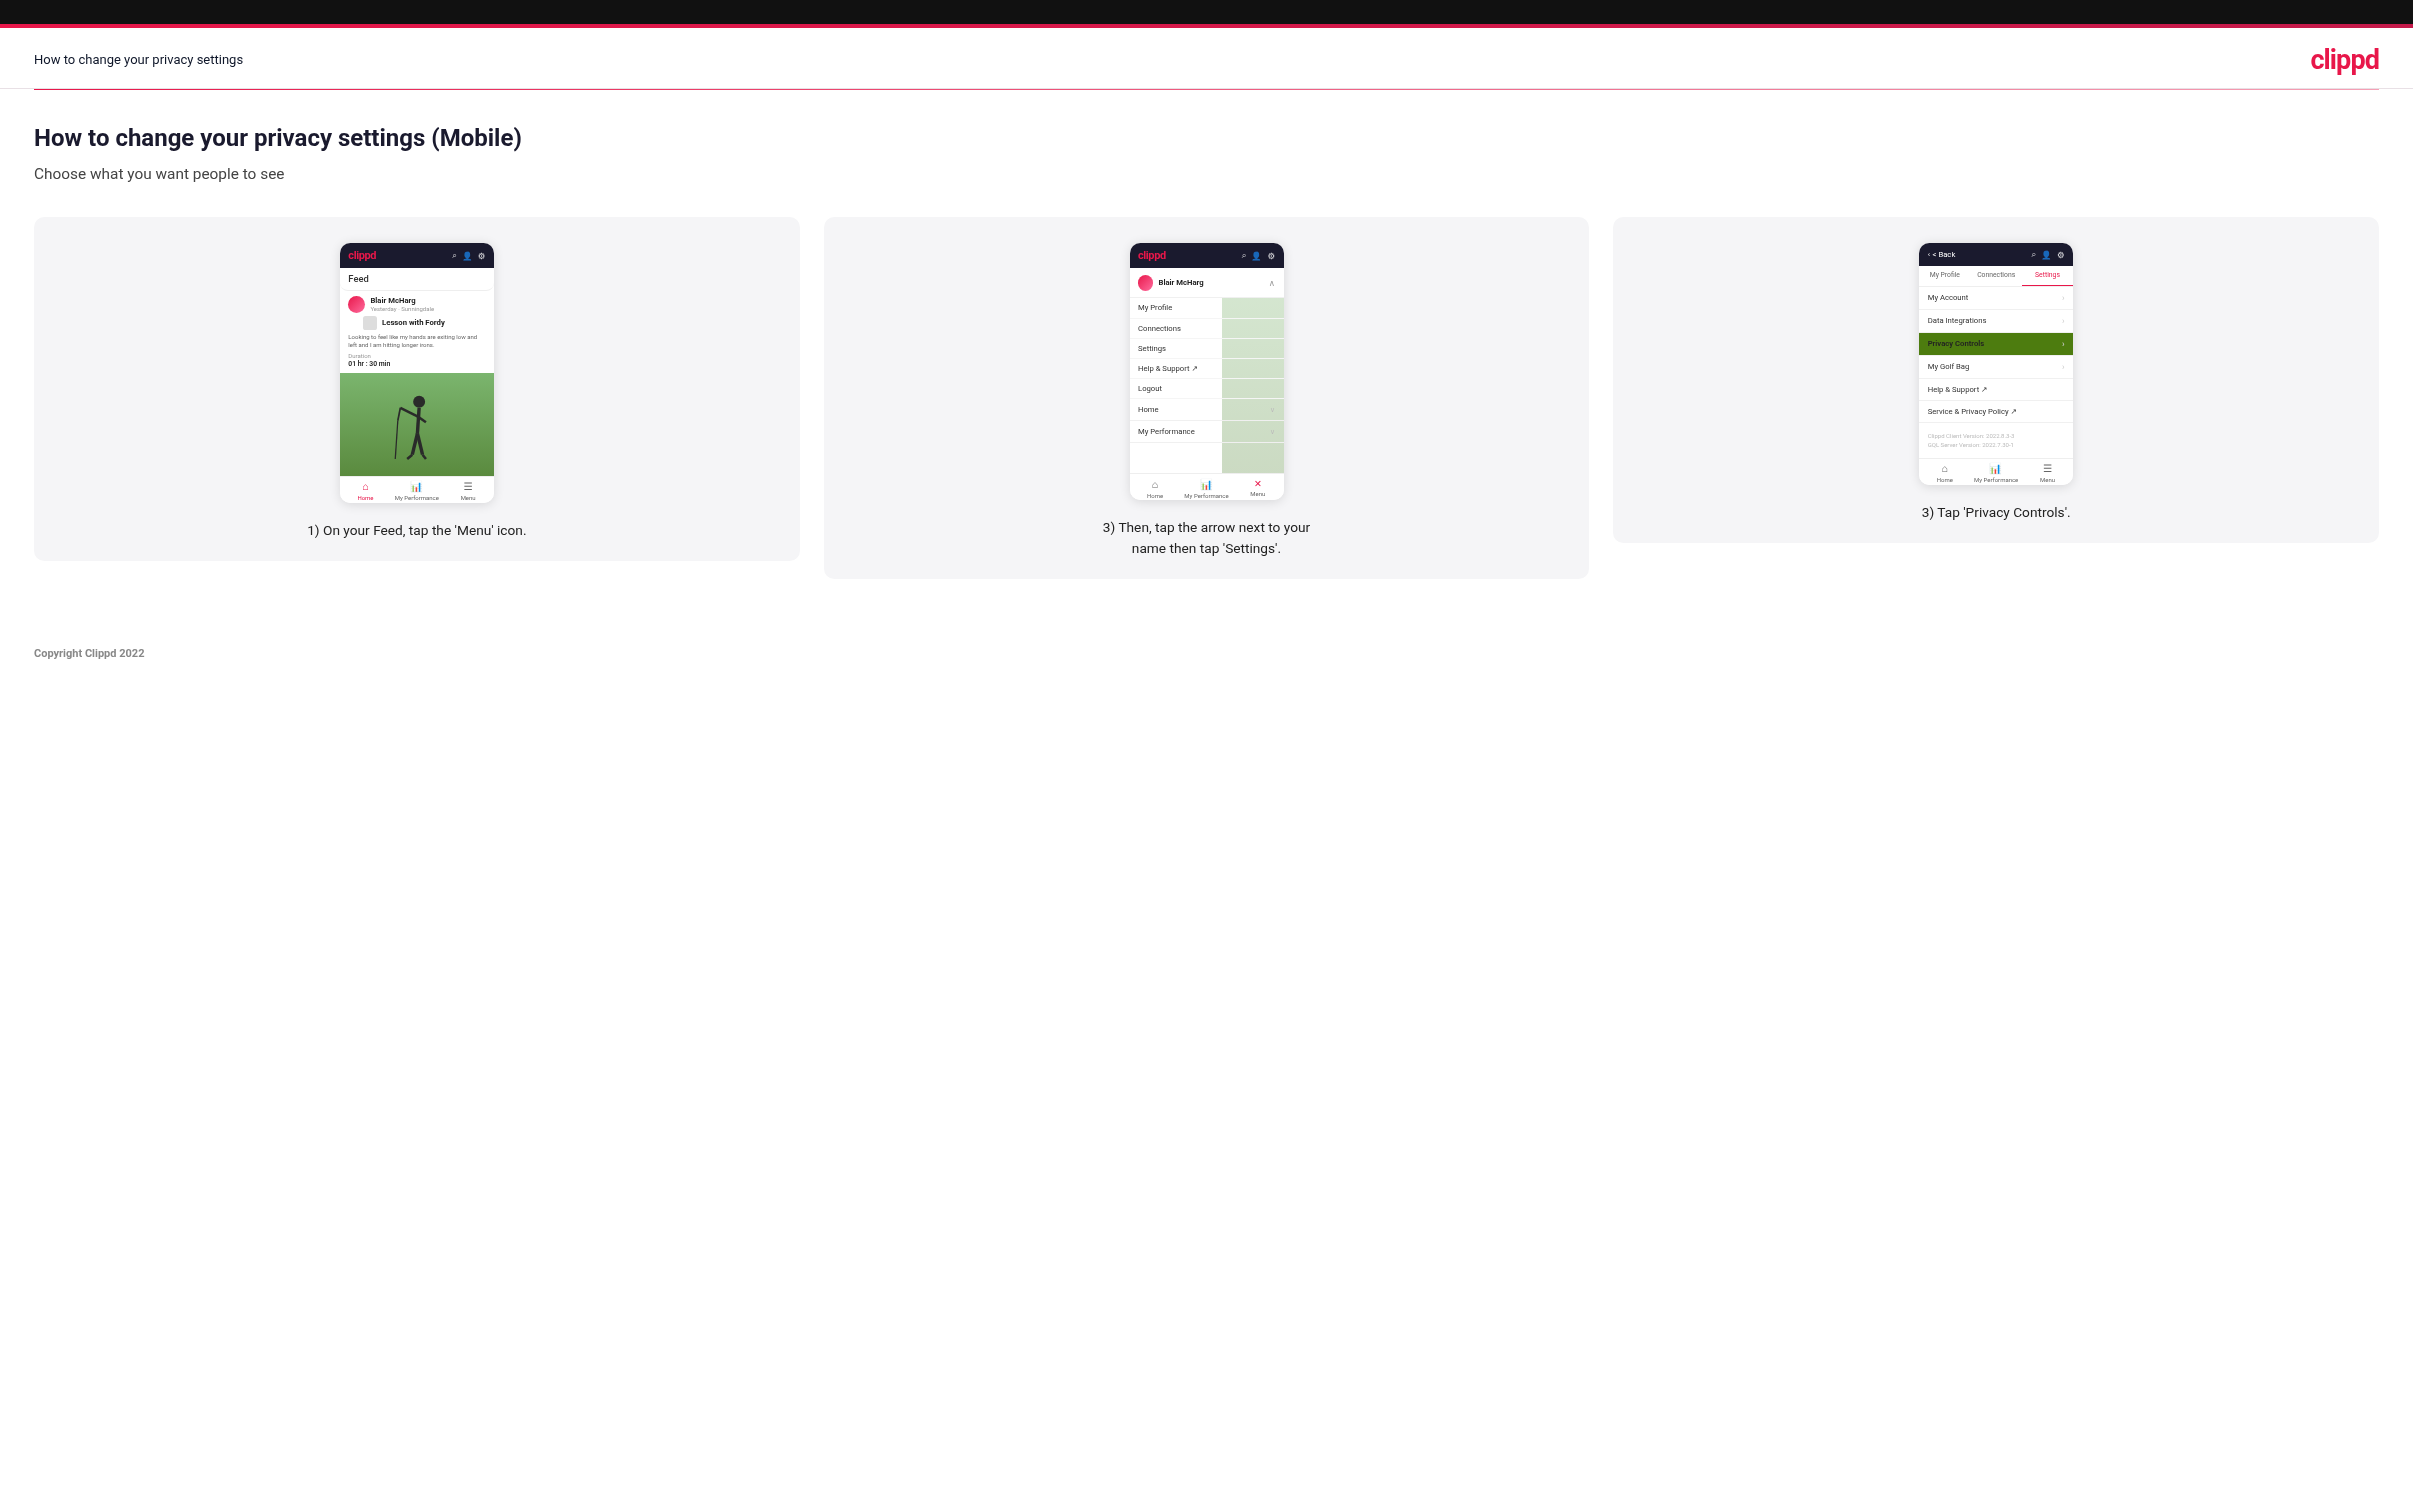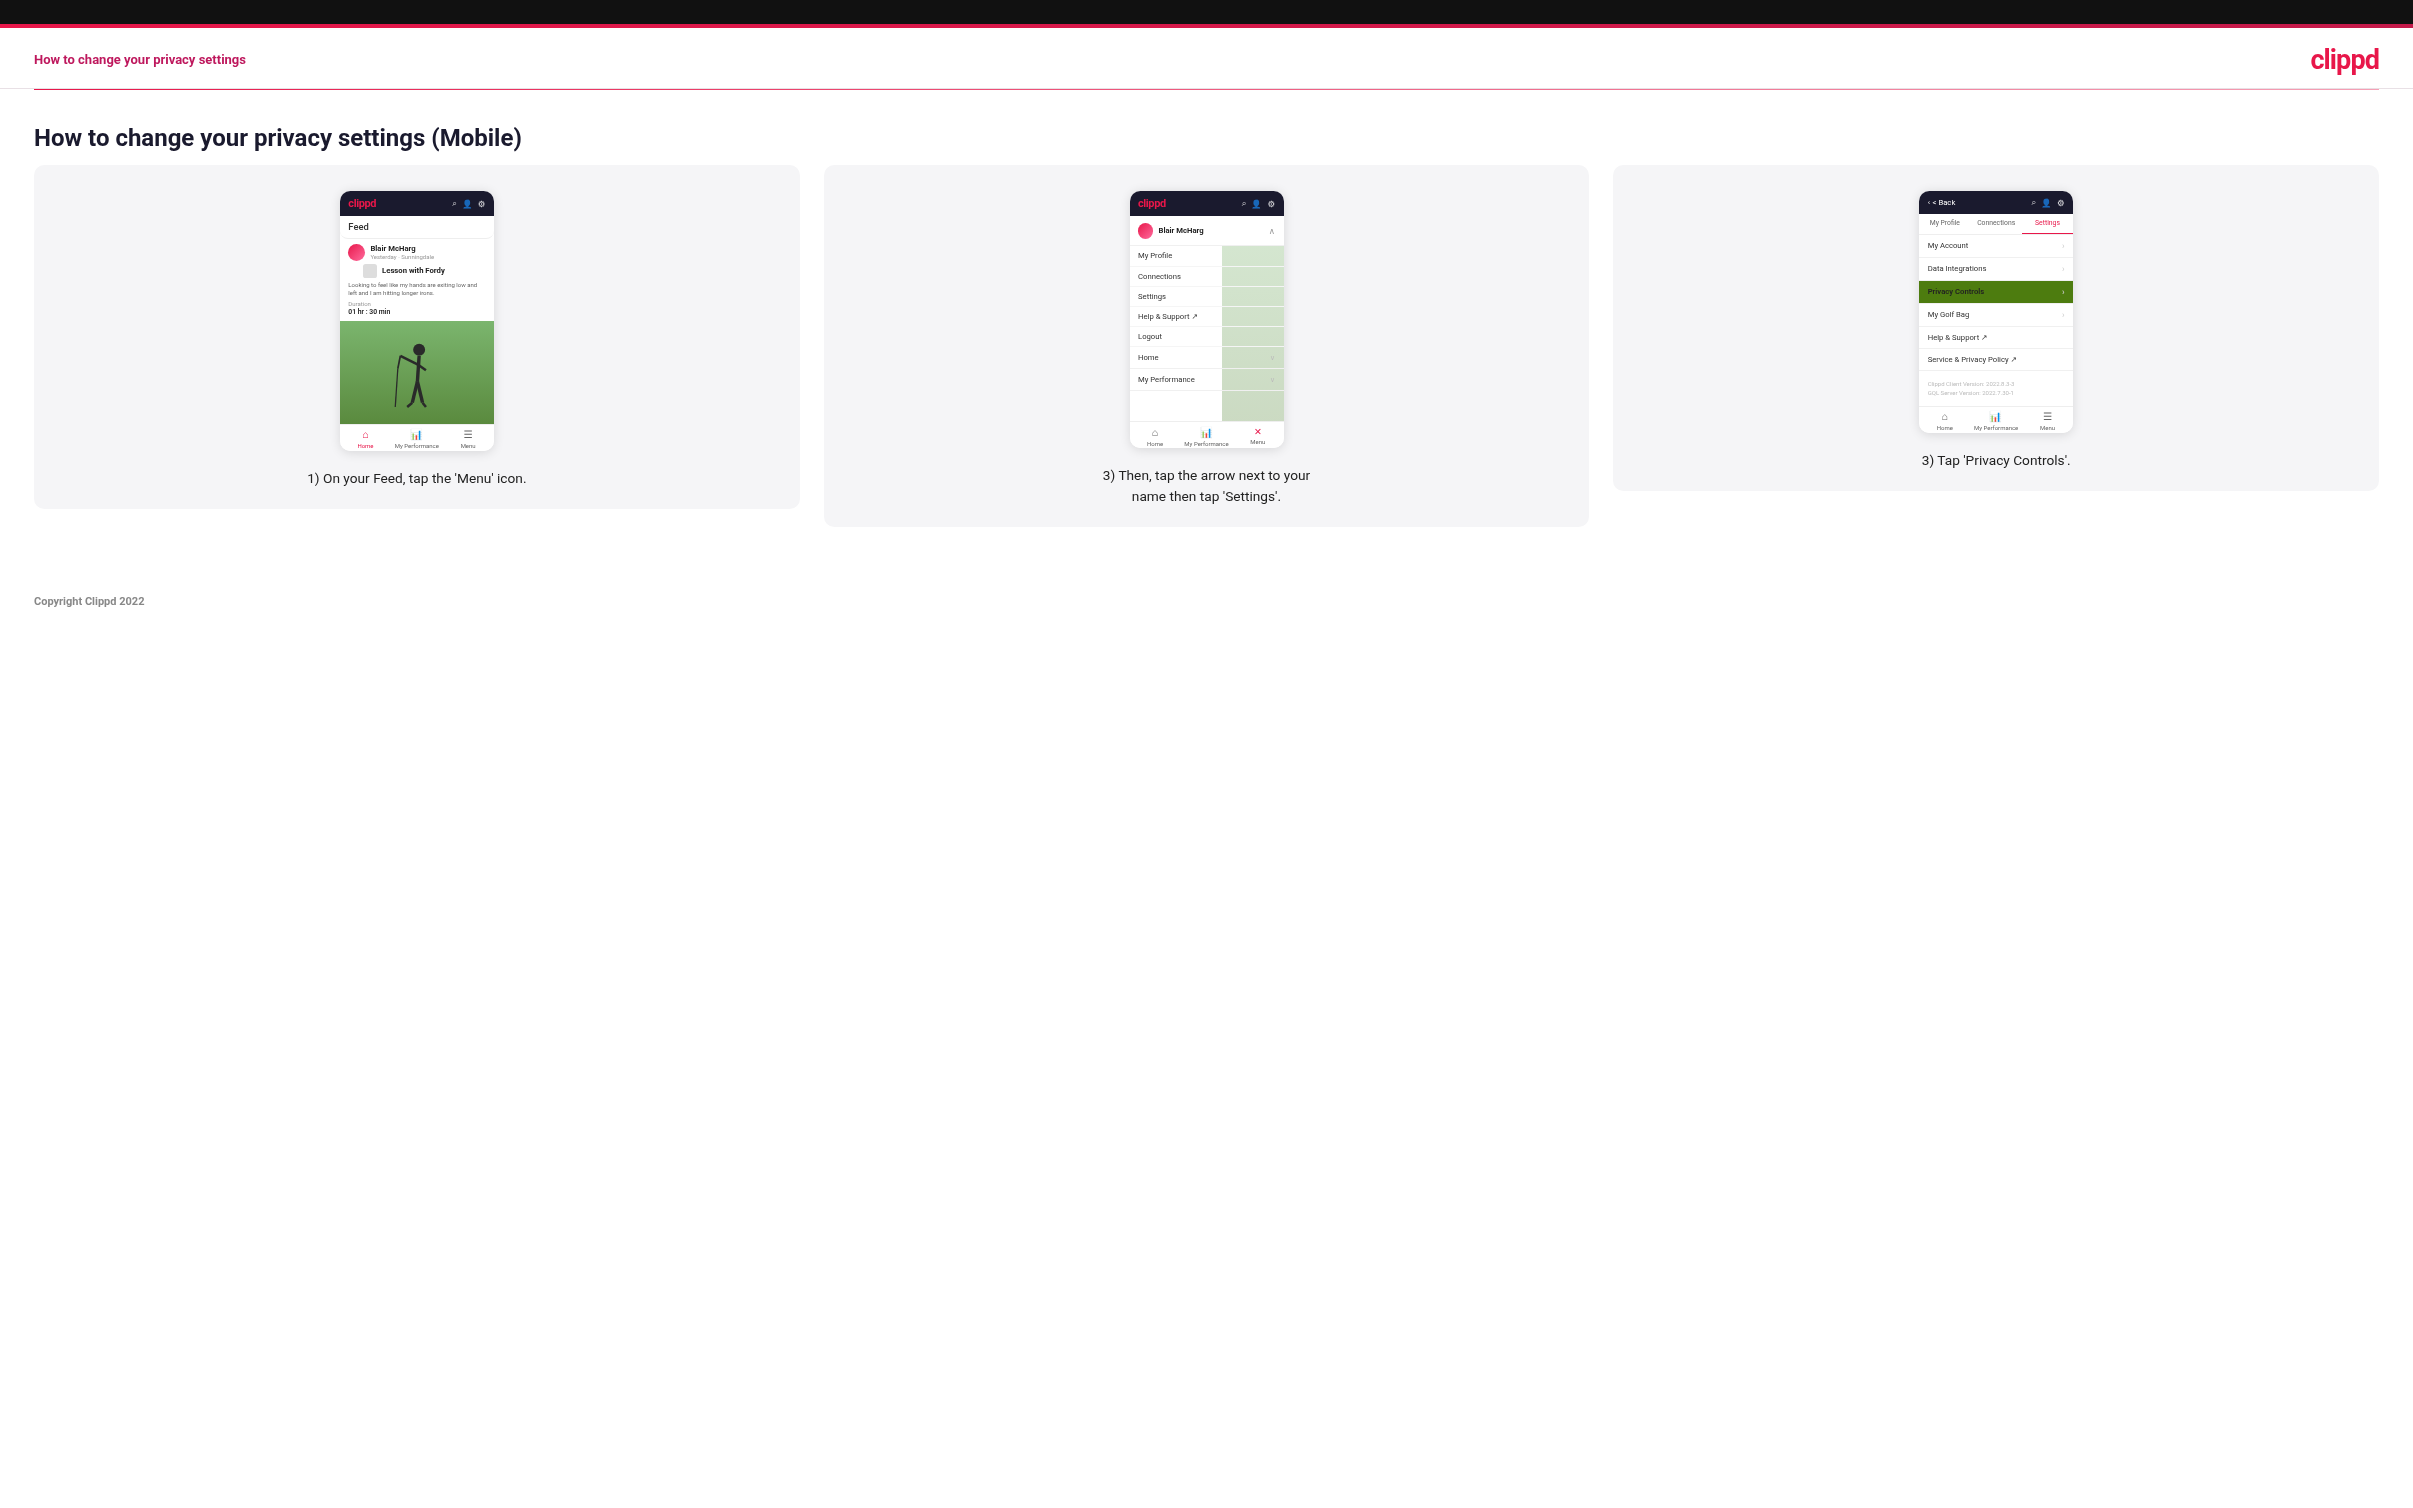--- a/index.html
+++ b/index.html
@@ -28,22 +28,22 @@
     .header {
       display: flex;
       align-items: center;
       justify-content: space-between;
       padding: 15.4px 34px 12px 34px;
       border-bottom: 0.9px solid #e8e0e5;
     }
 
     .header-title {
       font-size: 13px;
-      color: #be185d;
-      font-weight: 700;
+      color: #0f172a;
+      font-weight: 400;
     }
 
     .logo {
       font-size: 27px;
       font-weight: 700;
       color: #e8174a;
       letter-spacing: -0.9px;
     }
 
     
@@ -451,20 +451,21 @@
 <div class="header">
   <span class="header-title">How to change your privacy settings</span>
   <span class="logo">clippd</span>
 </div>
 
 <div class="divider"></div>
 
 <div class="main">
 
   <h1 class="page-heading">How to change your privacy settings (Mobile)</h1>
+  <p class="page-subheading">Choose what you want people to see</p>
 
   <div class="steps-container">
 
     <div class="step-card">
       <div class="phone-mockup">
 
         <div class="phone-topbar">
           <span class="phone-logo">clippd</span>
           <div class="phone-icons">
             <span class="phone-icon">⌕</span>

